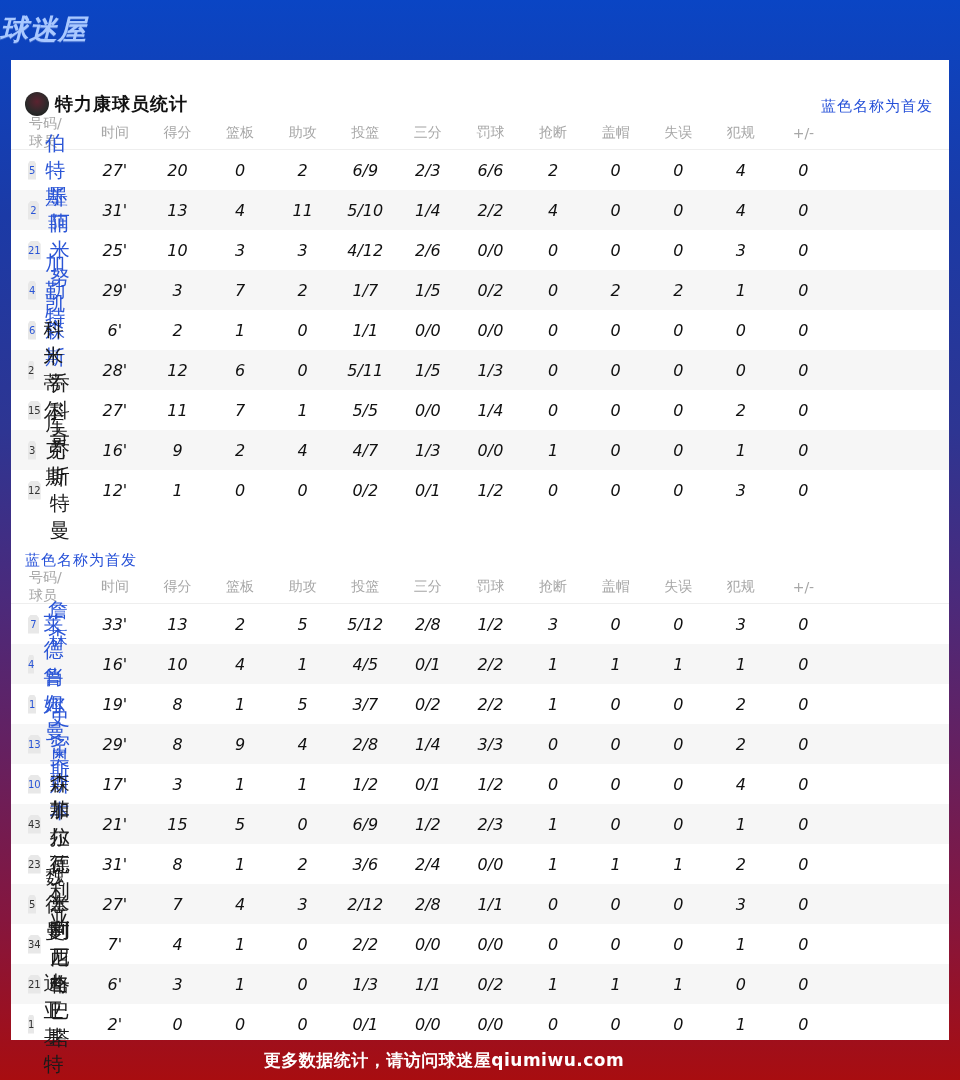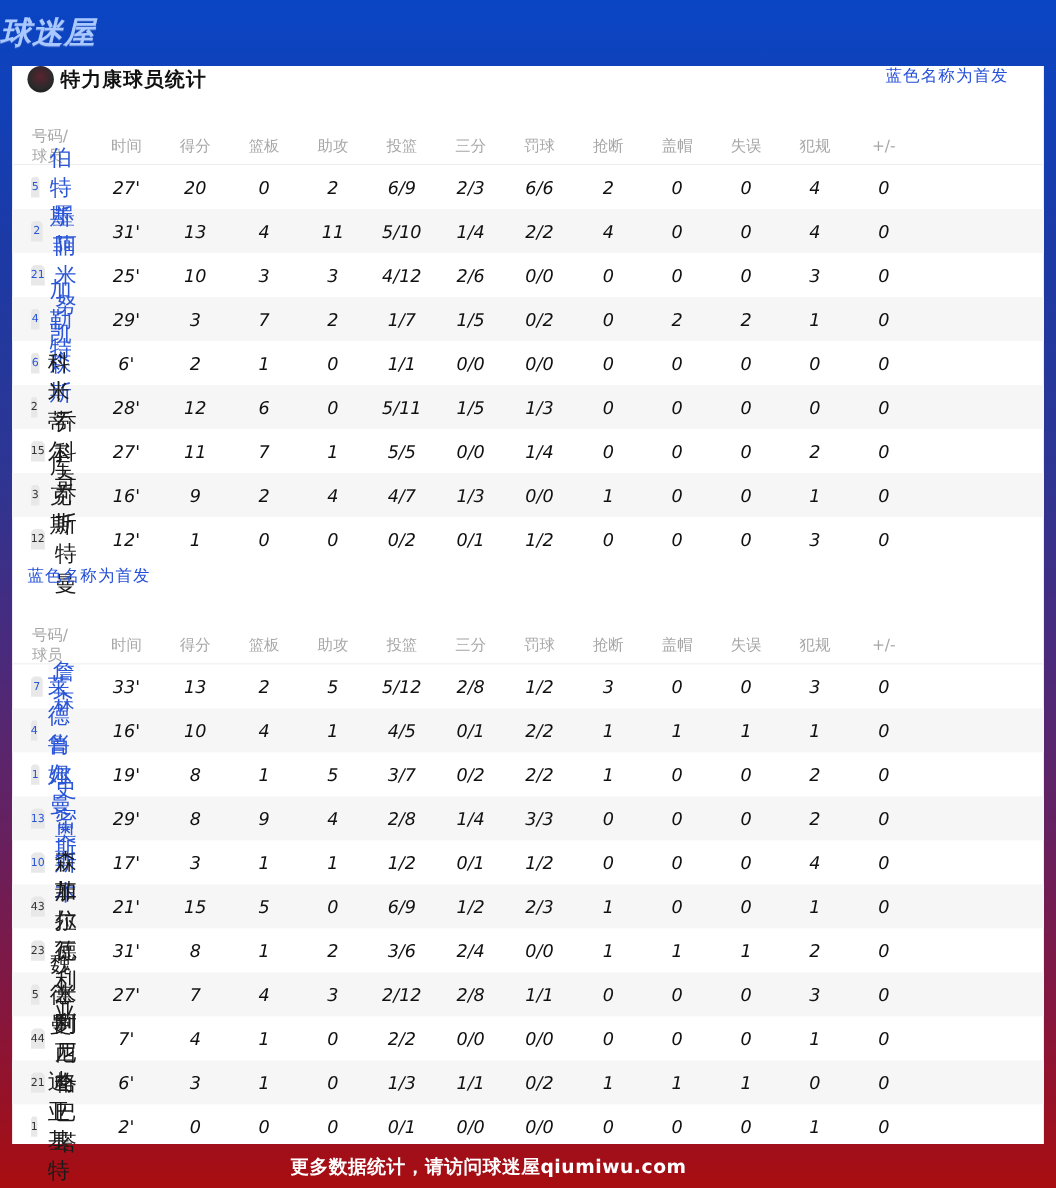--- a/index.html
+++ b/index.html
@@ -16,22 +16,22 @@
   .brand {
     color: #a9c8ff; font-size: 28px; font-weight: bold; font-style: italic;
     letter-spacing: 1px;
     text-shadow: 0 1px 0 rgba(255,255,255,0.2);
   }
   .card {
     position: absolute; left: 11px; top: 60px; width: 938px; height: 980px;
     background: #ffffff;
   }
   .team-head {
-    height: 56px; display: flex; align-items: flex-start; justify-content: space-between;
-    padding: 0 32px 0 14px;
+    height: 56px; display: flex; align-items: flex-end; justify-content: space-between;
+    padding: 0 16px 0 14px;
   }
   .team-title { display: flex; align-items: center; gap: 6px; }
   .team-logo {
     width: 24px; height: 24px; border-radius: 50%;
     display: inline-flex; align-items: center; justify-content: center;
     font-size: 5px; color: #fff; font-weight: bold;
   }
   .logo-1 { background: radial-gradient(circle at 50% 40%, #5b2330 0%, #2a2a2a 60%, #111 100%); }
   .logo-2 { border-radius: 2px; width: 18px; height: 24px; background: linear-gradient(180deg, #f0b24a 0%, #d98a2a 55%, #222 56%, #222 100%); }
   .team-name { font-size: 18px; font-weight: bold; color: #111; letter-spacing: 1px; }
@@ -435,21 +435,21 @@
         <span class="c val">2/8</span>
         <span class="c val">1/1</span>
         <span class="c val">0</span>
         <span class="c val">0</span>
         <span class="c val">0</span>
         <span class="c val">3</span>
         <span class="c val">0</span>
       </div>
       <div class="row">
         <span class="c c-player">
-          <span class="num">44</span>
+          <span class="num">34</span>
           <span class="pname">米利西奇</span>
         </span>
         <span class="spacer"></span>
         <span class="c val">7'</span>
         <span class="c val">4</span>
         <span class="c val">1</span>
         <span class="c val">0</span>
         <span class="c val">2/2</span>
         <span class="c val">0/0</span>
         <span class="c val">0/0</span>

